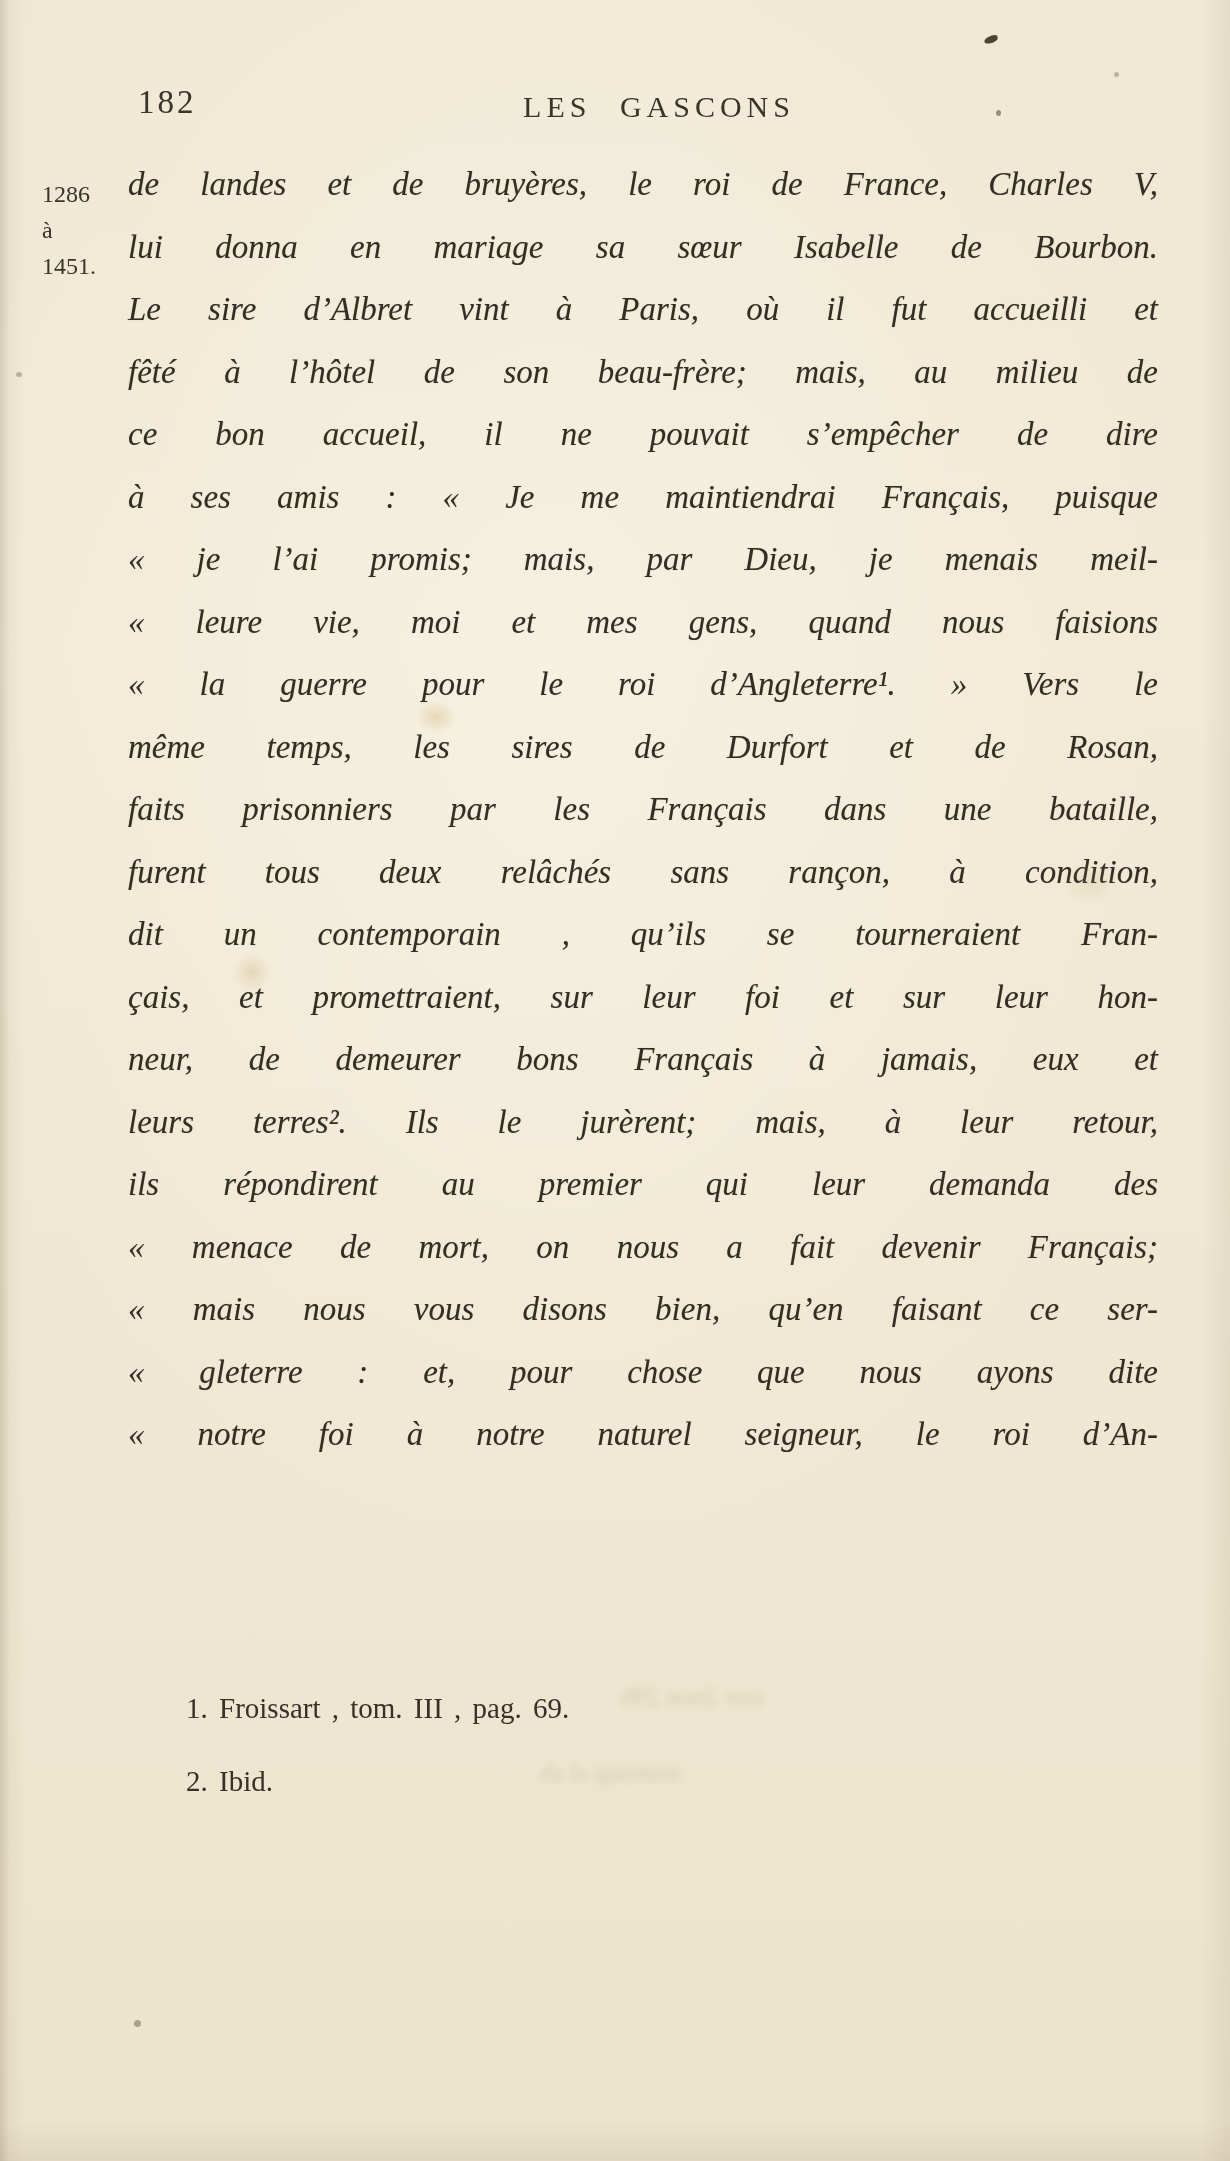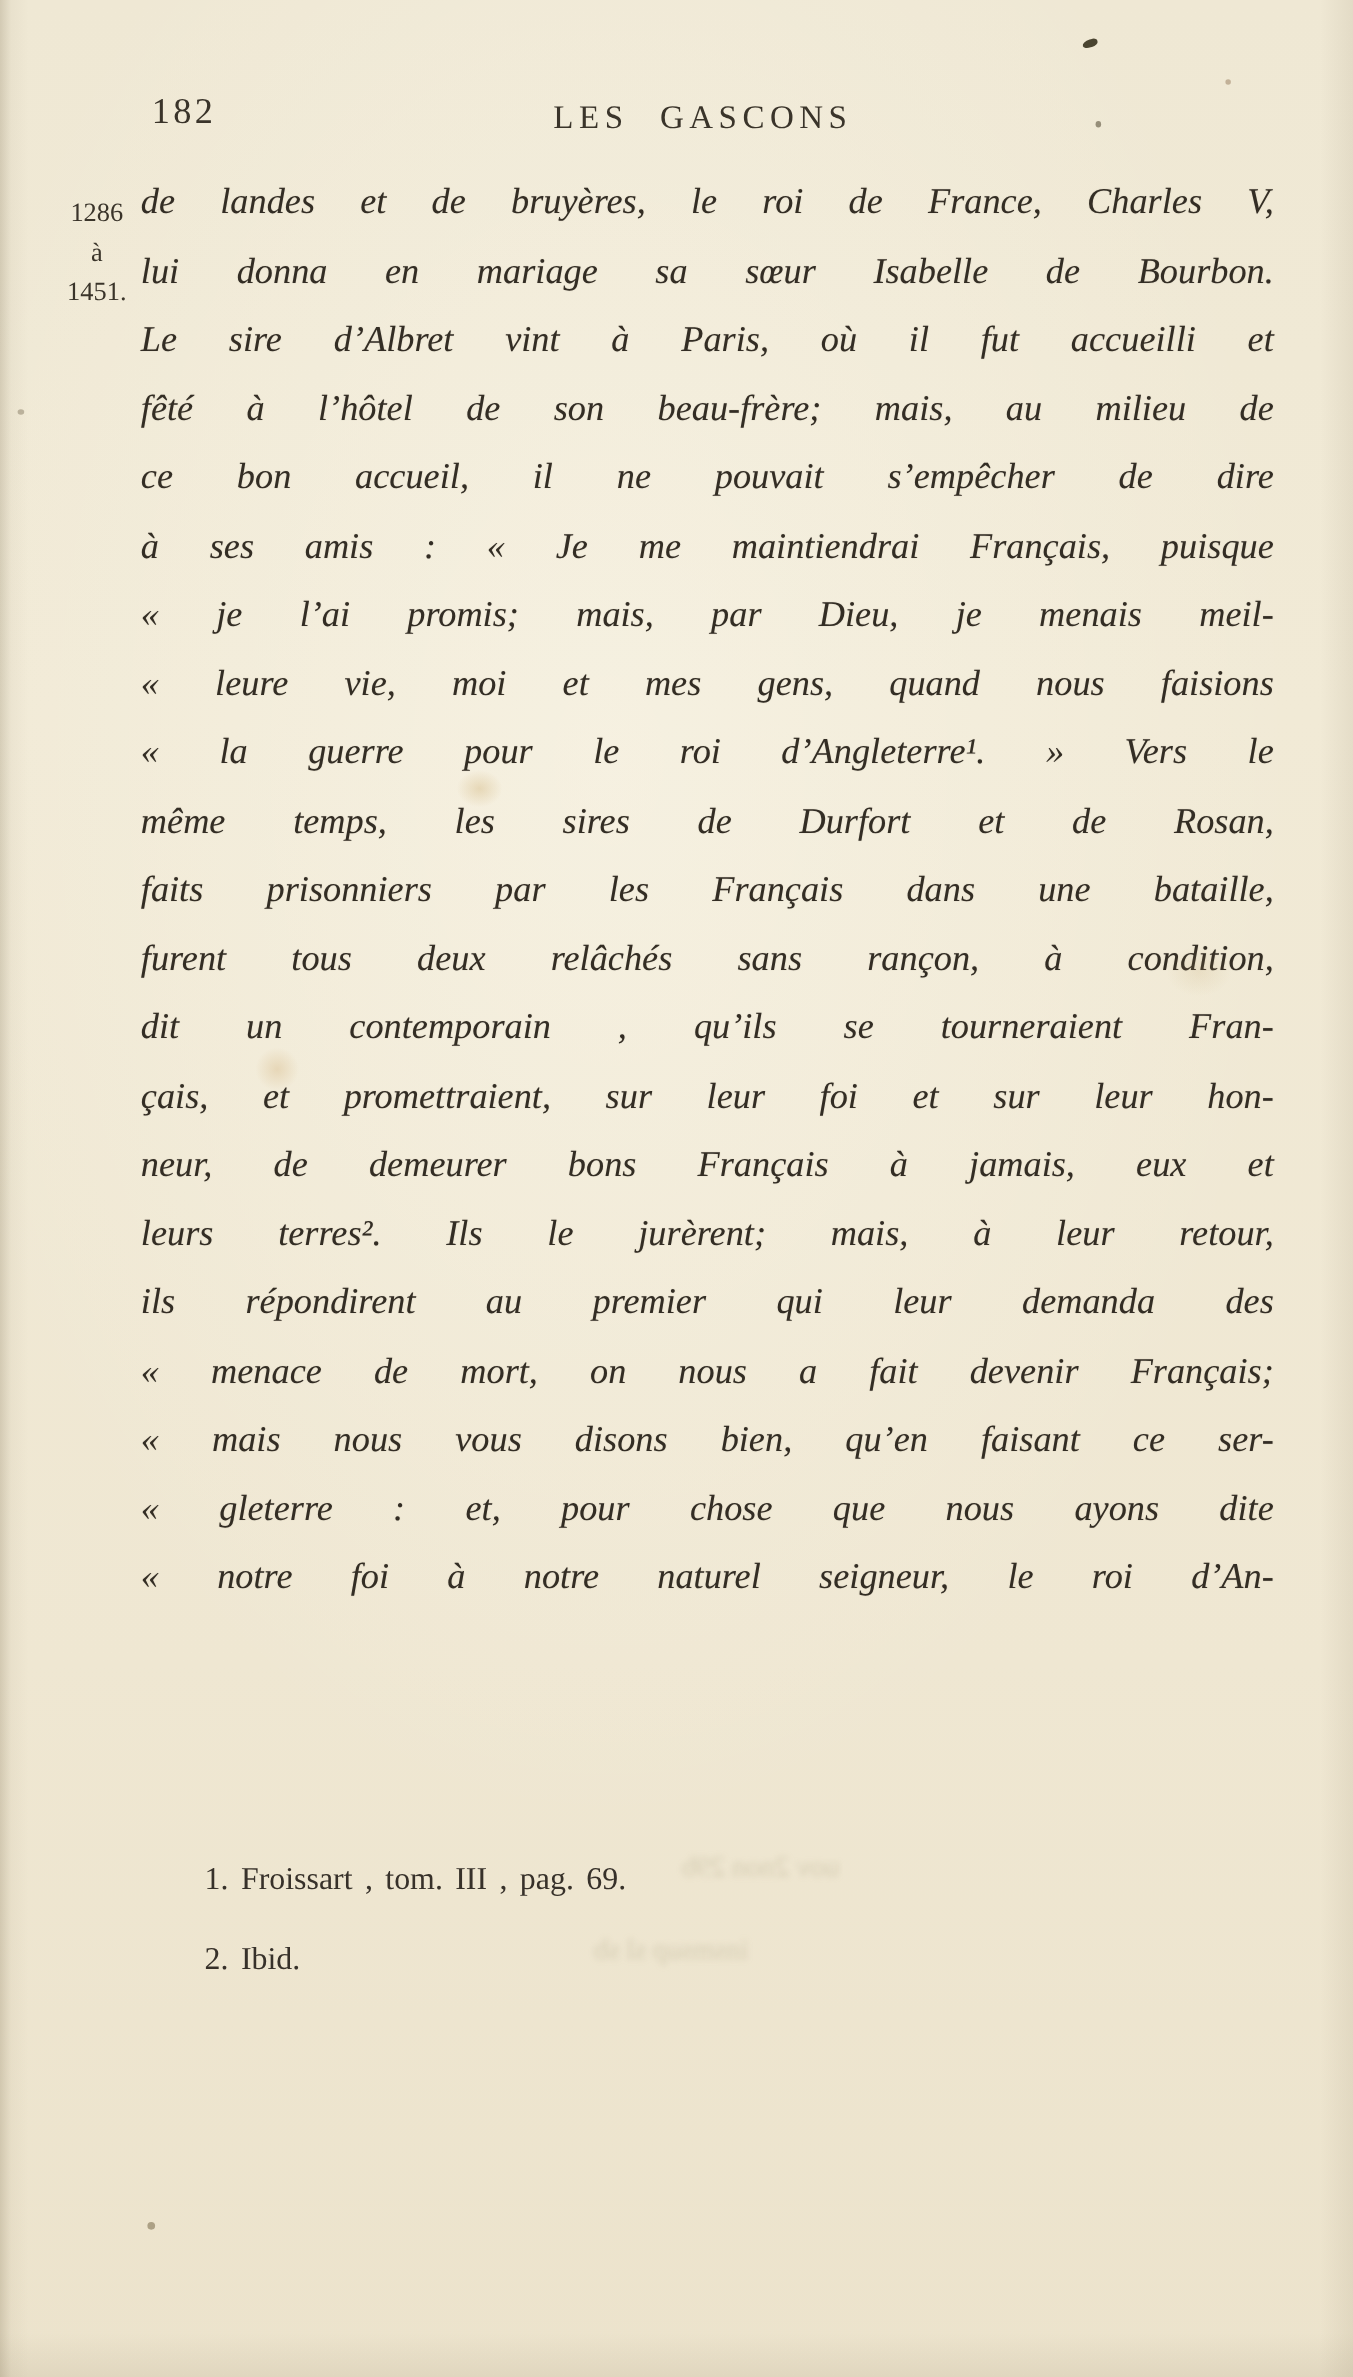--- a/index.html
+++ b/index.html
@@ -24,35 +24,35 @@
   .pagenum {
     position: absolute;
     left: 138px;
     top: 84px;
     font-size: 33px;
     letter-spacing: 3px;
     color: #3a342a;
   }
   .running-header {
     position: absolute;
-    left: 124px;
+    left: 144px;
     top: 90px;
     width: 1030px;
     text-align: center;
     font-size: 30px;
     letter-spacing: 5px;
     word-spacing: 16px;
     color: #3a342a;
   }
   .margin-note {
     position: absolute;
     left: 42px;
     top: 176px;
     width: 92px;
-    text-align: center;
+    text-align: left;
     font-size: 24px;
     line-height: 36px;
     color: #3a342a;
   }
   .body-text {
     position: absolute;
     left: 128px;
     top: 153px;
     width: 1030px;
     font-size: 33px;

